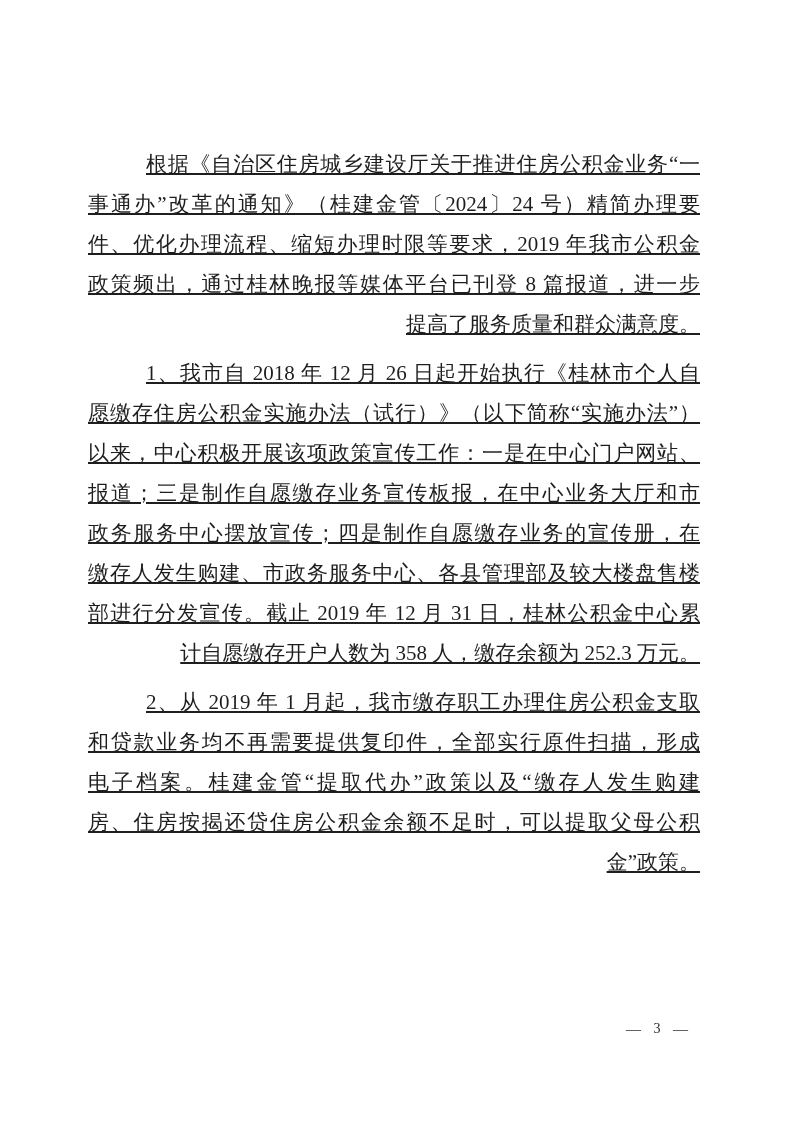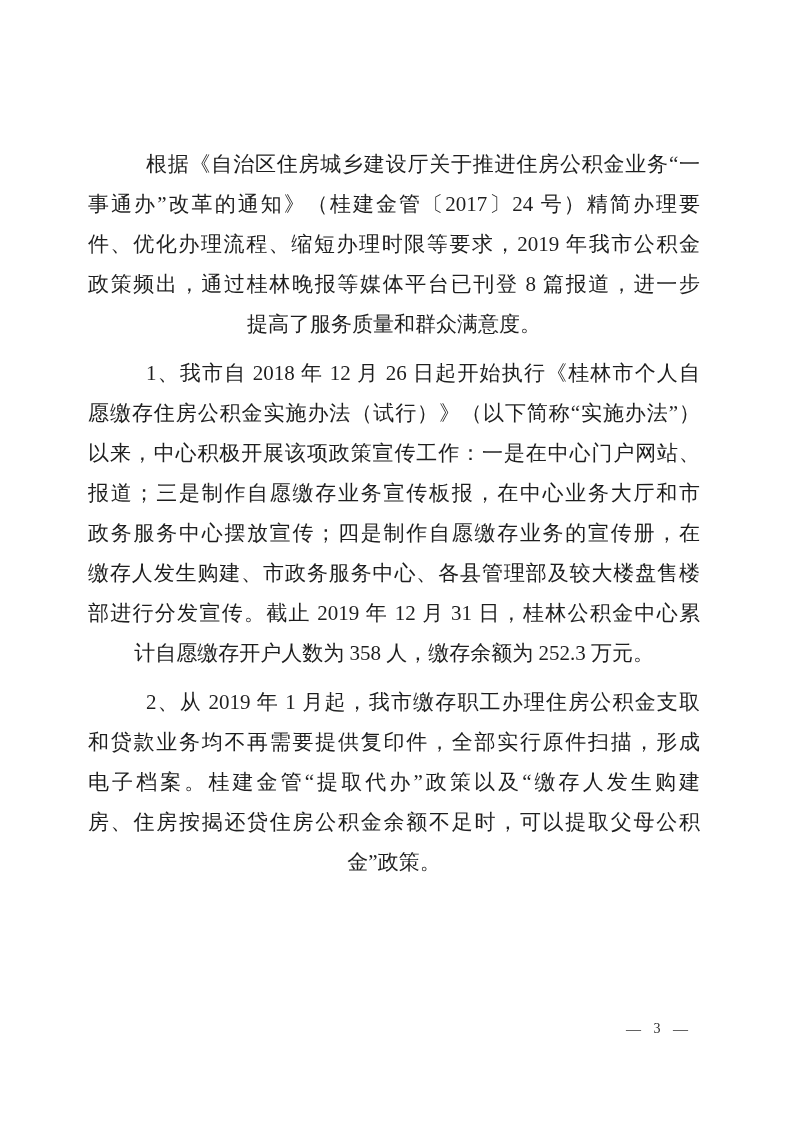--- a/index.html
+++ b/index.html
@@ -17,26 +17,27 @@
     color: #1e1e1e;
   }
   .doc-body {
     position: absolute;
     left: 88px;
     top: 144px;
     width: 612px;
   }
   .para {
     margin: 0 0 9px 0;
+    text-decoration: underline;
   }
   .line {
     height: 40px;
     line-height: 40px;
     font-size: 21px;
-    text-align: center;
+    text-align: right;
     overflow: hidden;
   }
   .line.stretch {
     text-align: justify;
     text-align-last: justify;
   }
   .line.indent {
     text-indent: 58px;
   }
   .page-footer {
@@ -58,21 +59,21 @@
     font-size: 14px;
   }
 </style>
 </head>
 <body>
 
 <div class="page">
   <div class="doc-body" id="docBody">
       <div class="para">
         <div class="line indent stretch">根据《自治区住房城乡建设厅关于推进住房公积金业务“一</div>
-        <div class="line stretch">事通办”改革的通知》（桂建金管〔2017〕24 号）精简办理要</div>
+        <div class="line stretch">事通办”改革的通知》（桂建金管〔2024〕24 号）精简办理要</div>
         <div class="line stretch">件、优化办理流程、缩短办理时限等要求，2019 年我市公积金</div>
         <div class="line stretch">政策频出，通过桂林晚报等媒体平台已刊登 8 篇报道，进一步</div>
         <div class="line">提高了服务质量和群众满意度。</div>
       </div>
       <div class="para">
         <div class="line indent stretch">1、我市自 2018 年 12 月 26 日起开始执行《桂林市个人自</div>
         <div class="line stretch">愿缴存住房公积金实施办法（试行）》（以下简称“实施办法”）</div>
         <div class="line stretch">以来，中心积极开展该项政策宣传工作：一是在中心门户网站、</div>
         <div class="line stretch">报道；三是制作自愿缴存业务宣传板报，在中心业务大厅和市</div>
         <div class="line stretch">政务服务中心摆放宣传；四是制作自愿缴存业务的宣传册，在</div>

